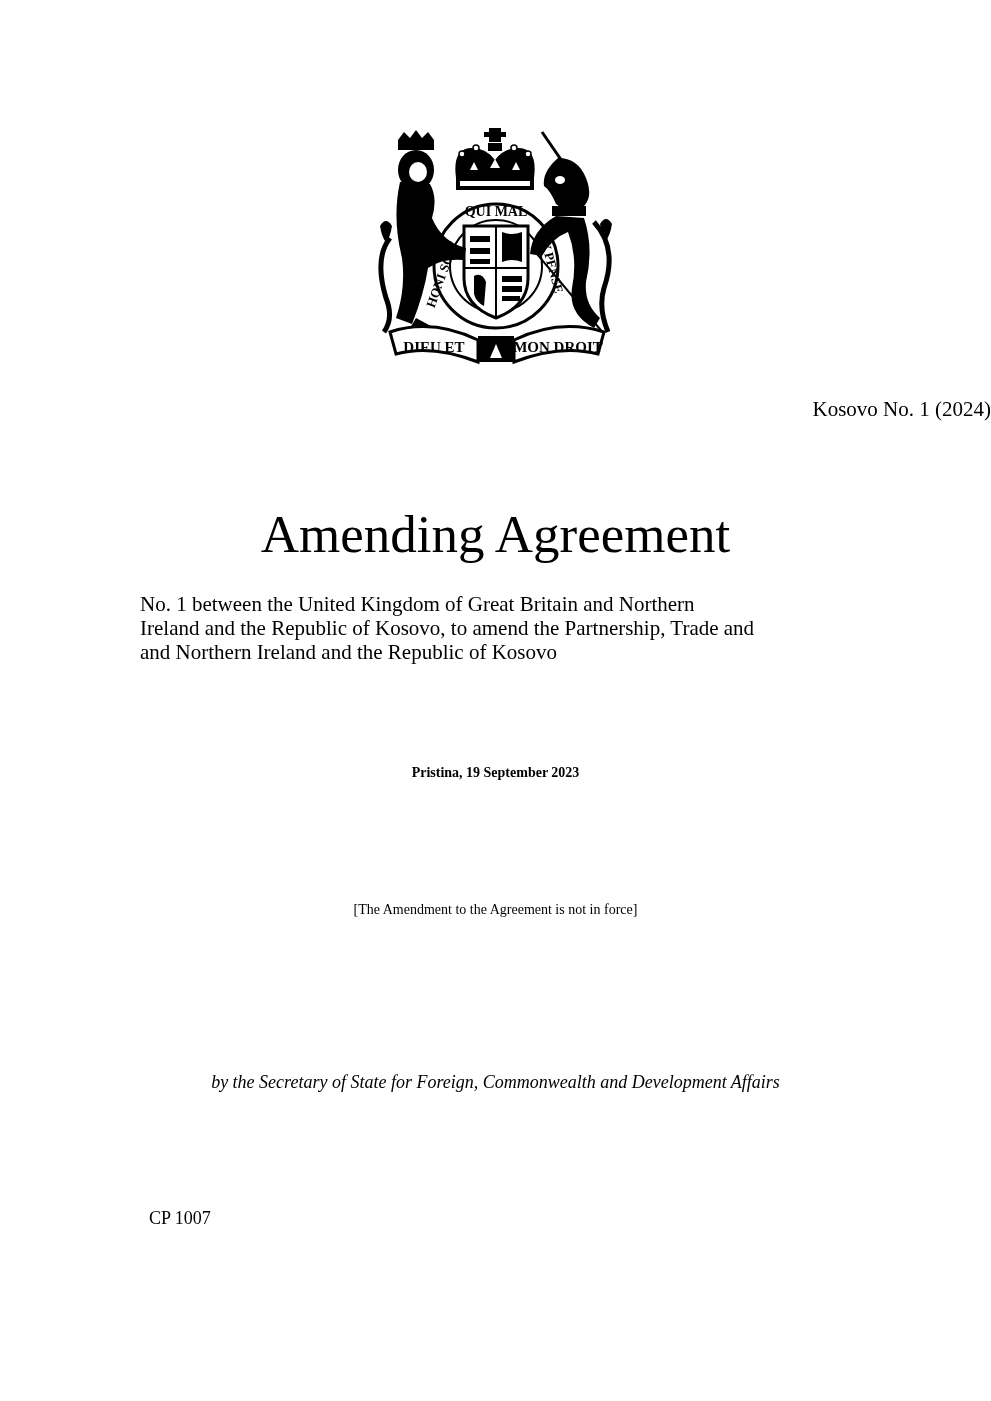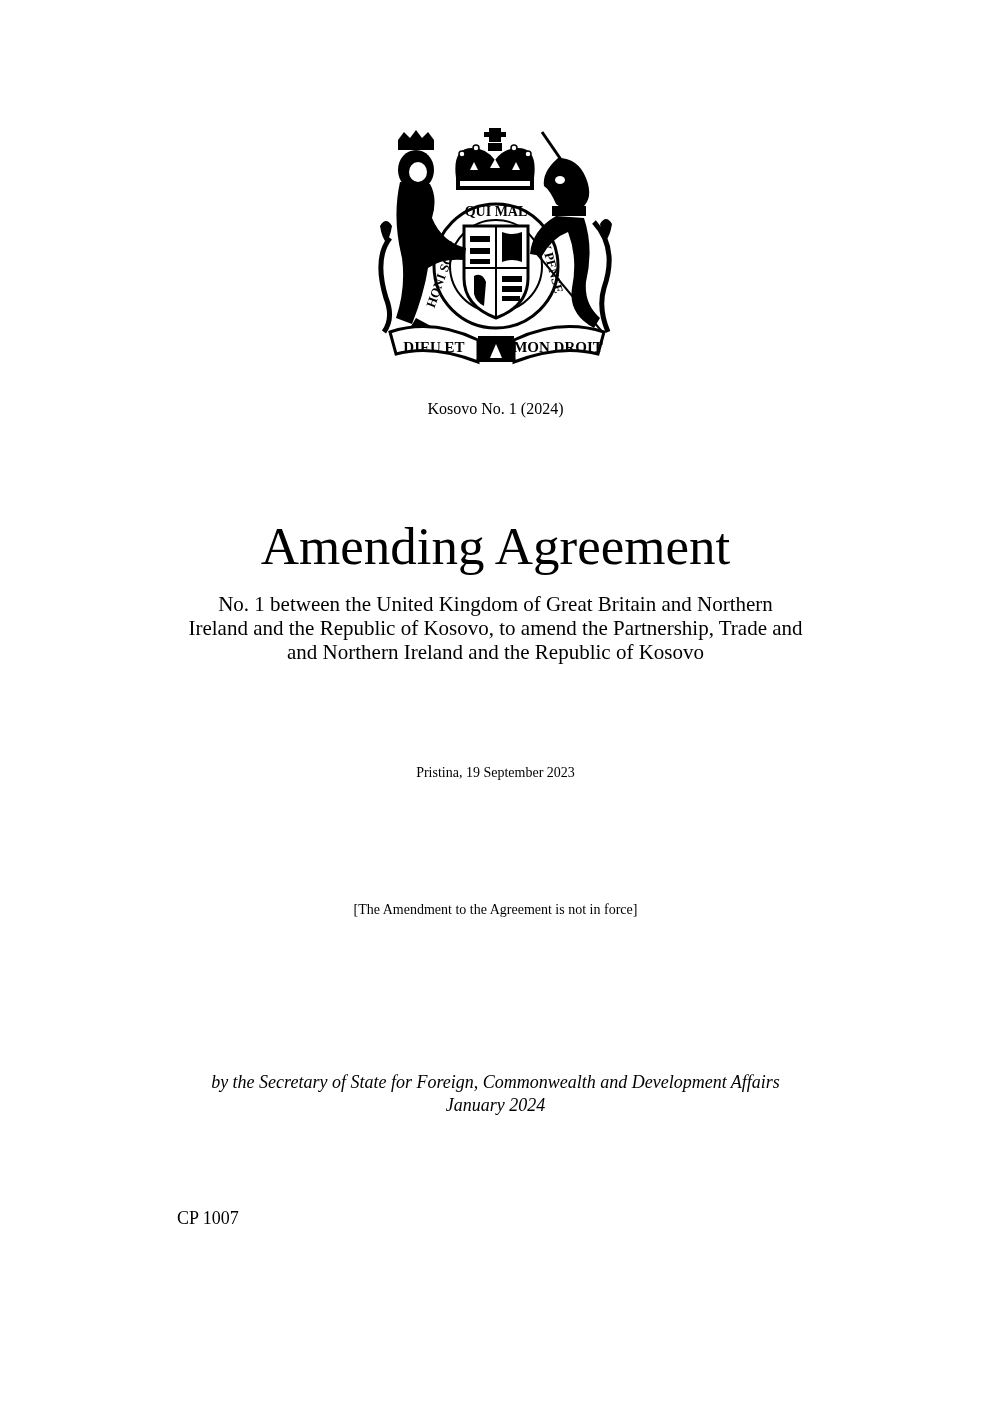--- a/index.html
+++ b/index.html
@@ -19,59 +19,59 @@
     .center { left: 0; width: 991px; text-align: center; }
 
     #crest {
       left: 372px;
       top: 118px;
       width: 248px;
       height: 250px;
     }
     #series {
       top: 396px;
-      font-size: 16px;
+      font-size: 21px;
       line-height: 26px;
+      text-align: right;
     }
     #title {
-      top: 515px;
+      top: 503px;
       font-size: 53px;
       line-height: 62px;
     }
     #subtitle {
       top: 592px;
       left: 140px;
       width: 711px;
       font-size: 21px;
       line-height: 24px;
-      text-align: center;
     }
     #place-date {
       top: 764px;
       font-size: 14px;
       line-height: 18px;
+      font-weight: bold;
     }
     #status {
       top: 900px;
       font-size: 14px;
       line-height: 19px;
     }
     #presented {
       top: 1071px;
       font-size: 18px;
       line-height: 23px;
       font-style: italic;
     }
     #presented div { white-space: nowrap; }
     #cp {
       left: 149px;
       top: 1207px;
       font-size: 18px;
       line-height: 22px;
-      margin-left: 28px;
     }
   </style>
 </head>
 <body>
 
 <div class="abs" id="crest">
   <svg viewBox="0 0 248 250" width="248" height="250" xmlns="http://www.w3.org/2000/svg">
 
     <g fill="#000">
       <rect x="117" y="10" width="12" height="14"></rect>
@@ -144,16 +144,15 @@
   <div>Ireland and the Republic of Kosovo, to amend the Partnership, Trade and</div>
   <div>and Northern Ireland and the Republic of Kosovo</div>
 </div>
 
 <div class="abs center" id="place-date">Pristina, 19 September 2023</div>
 
 <div class="abs center" id="status">[The Amendment to the Agreement is not in force]</div>
 
 <div class="abs center" id="presented">
   <div>by the Secretary of State for Foreign, Commonwealth and Development Affairs</div>
-  <div>January 2024</div>
 </div>
 
 <div class="abs" id="cp">CP 1007</div>
 
 </body></html>

